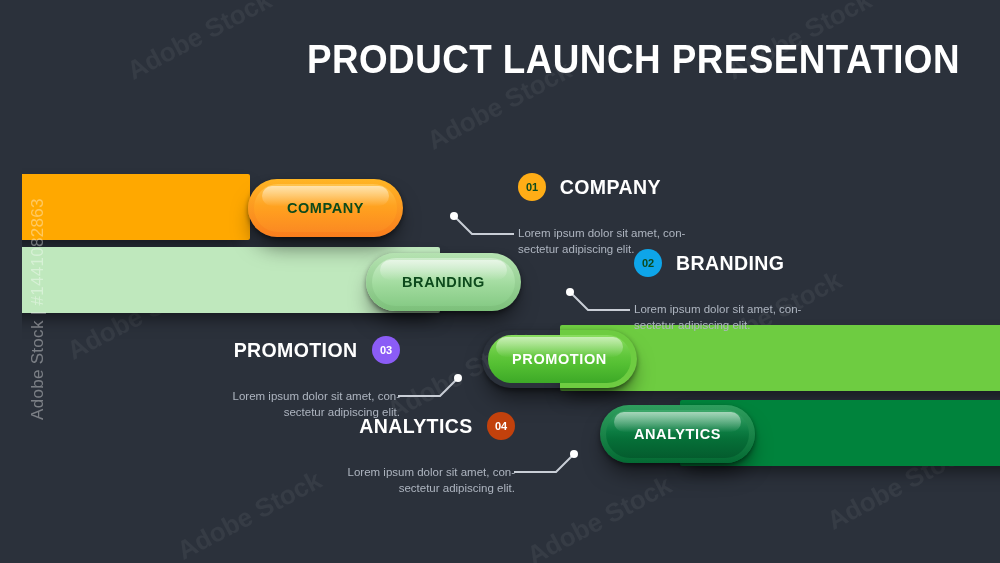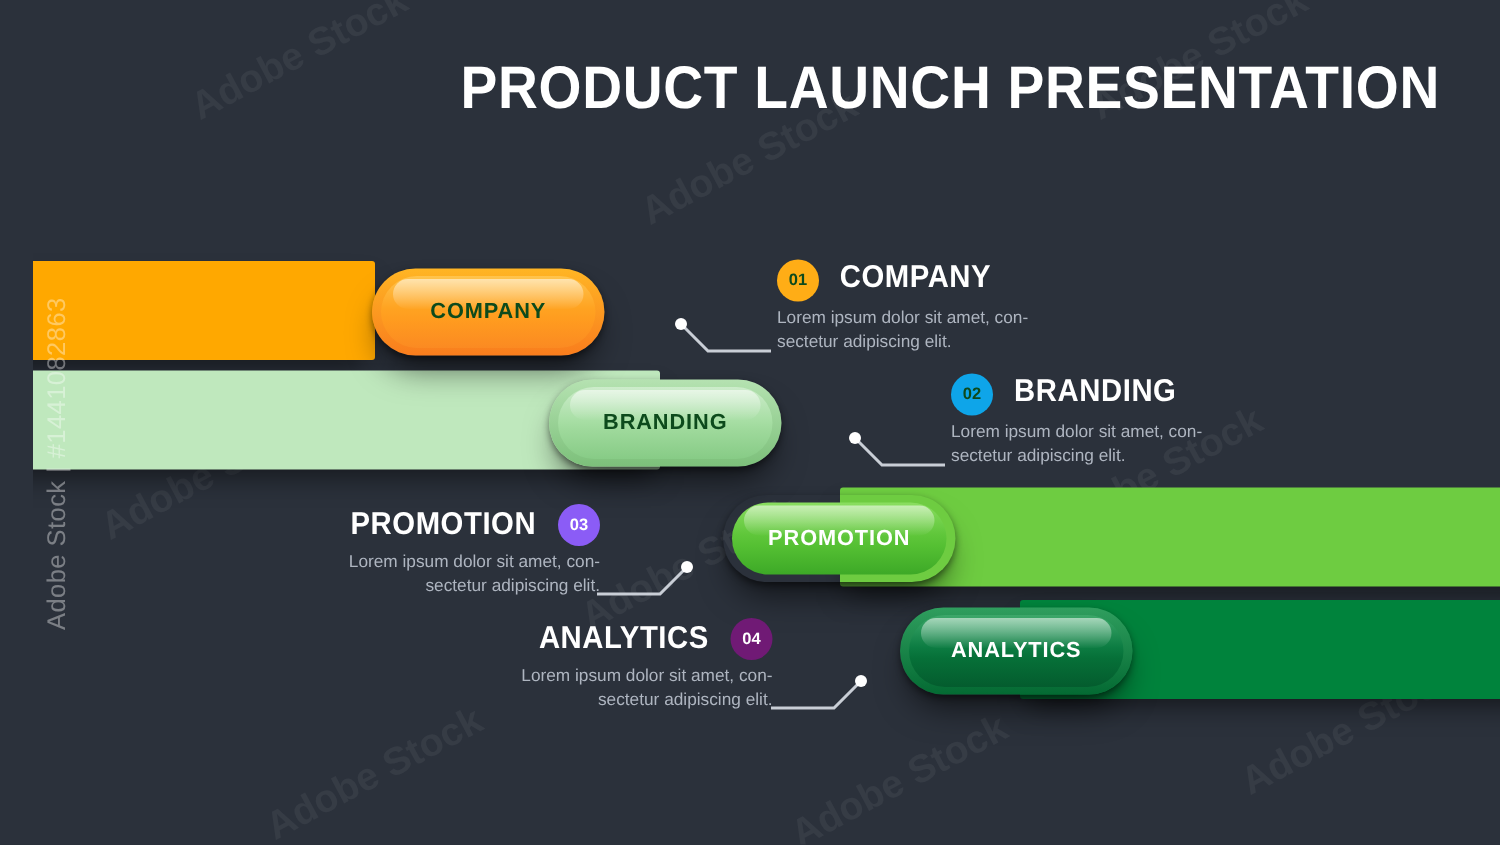--- a/index.html
+++ b/index.html
@@ -73,39 +73,39 @@
   .pill.p4 .plabel{color:#ffffff;}
 
   
   .block{position:absolute;width:300px;}
   .block .headline{
     font-family:"Liberation Sans Narrow","Liberation Sans",sans-serif;
     font-weight:bold;font-size:21px;letter-spacing:.4px;color:#ffffff;
     text-transform:uppercase;transform:scaleX(.93);
   }
   .block .body{
-    margin-top:3px;font-size:11.5px;line-height:16px;color:#aeb5c0;
+    margin-top:24px;font-size:11.5px;line-height:16px;color:#aeb5c0;
     width:180px;
   }
-  .block.right .headline-row{display:flex;align-items:flex-start;gap:10px;}
+  .block.right .headline-row{display:flex;align-items:center;gap:10px;}
   .block.left  .headline-row{display:flex;align-items:center;gap:10px;
                              justify-content:flex-end;flex-direction:row;}
   .block.left{text-align:right;}
   .block.left .body{margin-left:auto;}
 
   .badge{
     width:28px;height:28px;border-radius:50%;
     display:flex;align-items:center;justify-content:center;
     font-family:"Liberation Sans Narrow","Liberation Sans",sans-serif;
     font-weight:bold;font-size:11px;flex:0 0 auto;
   }
   .badge.n1{background:#ffad16;color:#0d4a1c;}
   .badge.n2{background:#0ea5e9;color:#0d4a1c;}
   .badge.n3{background:#8b5cf6;color:#ffffff;}
-  .badge.n4{background:#701a75;color:#ffffff;}
+  .badge.n4{background:#c2410c;color:#ffffff;}
 
   .blk1{left:518px;top:173px;}
   .blk2{left:634px;top:249px;}
   .blk3{left:90px;top:336px;width:310px;}
   .blk4{left:205px;top:412px;width:310px;}
 
   .connector{position:absolute;}
 
   
   .wm{

